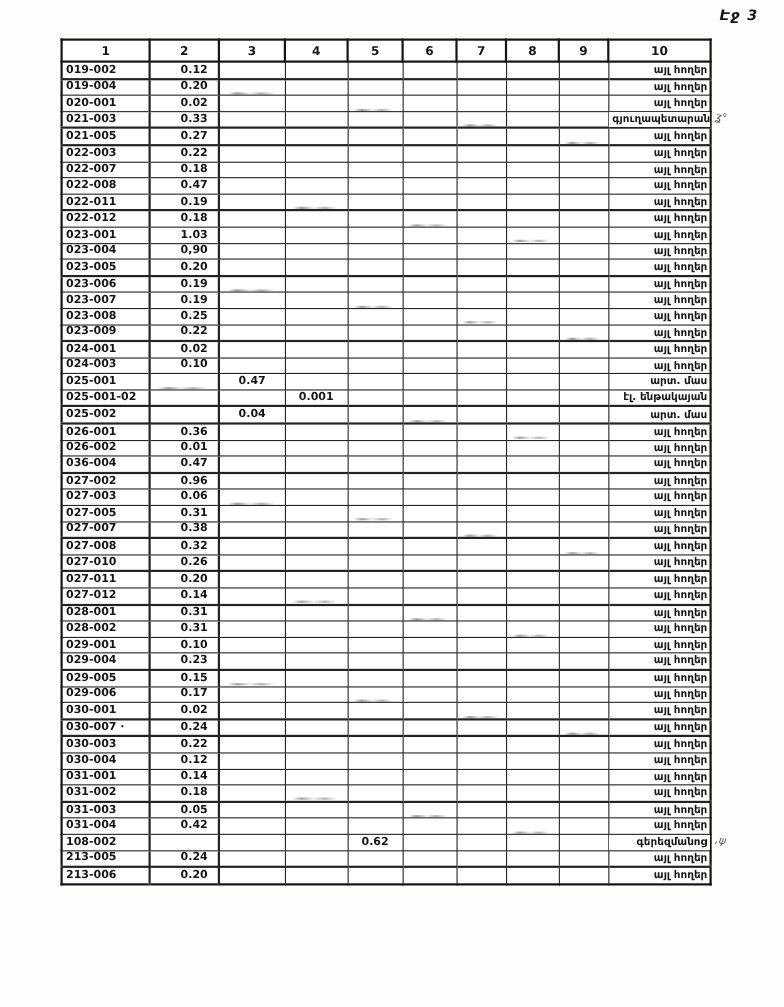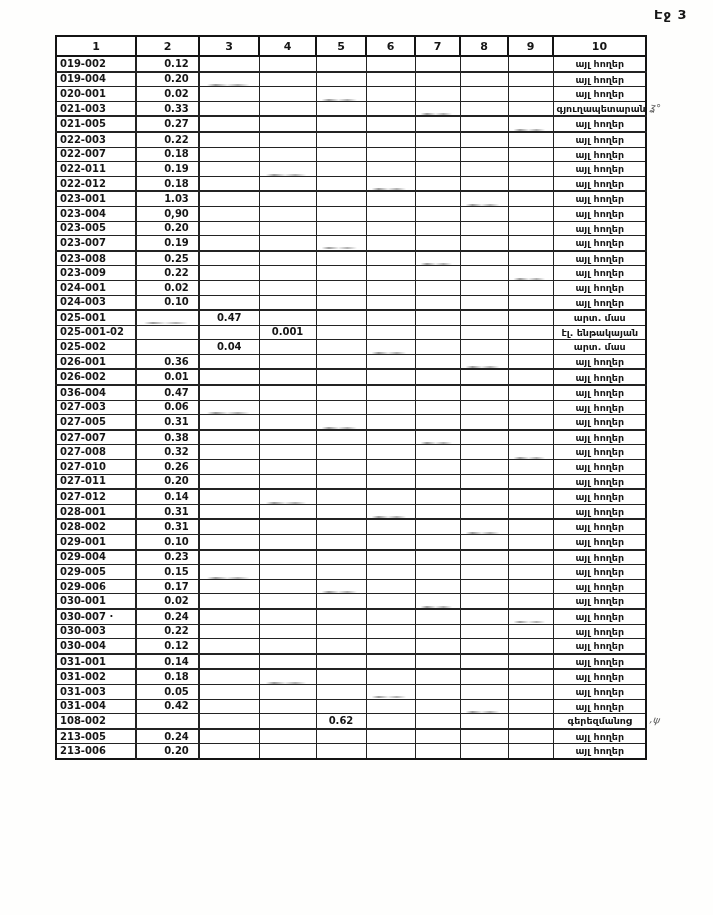--- a/index.html
+++ b/index.html
@@ -3,21 +3,21 @@
 <meta charset="utf-8">
 <style>
   html,body{margin:0;padding:0;}
   body{
     width:713px;height:915px;position:relative;overflow:hidden;
     background:#fefefd;color:#161616;
     font-family:"DejaVu Sans",sans-serif;
   }
   .corner-label{
     position:absolute;top:7px;left:654px;
-    font-size:13px;font-weight:bold;letter-spacing:1px;
+    font-size:13px;font-weight:bold;letter-spacing:1px;font-style:italic;
   }
   table.scan-table{
     position:absolute;left:55px;top:35px;width:590px;
     border-collapse:collapse;table-layout:fixed;
     border:2px solid #141414;
   }
   .scan-table th{
     border:2px solid #141414;
     height:18px;padding:0;
     font-size:11px;font-weight:bold;text-align:center;
@@ -31,21 +31,21 @@
     background:#fff;
   }
   
   .scan-table tr:nth-child(4n+1) td{border-bottom-width:2px;}
   .scan-table tr:nth-child(9n+4) td{border-bottom-width:2.4px;}
   .scan-table tr:nth-child(11n+7) td{border-top-width:1.8px;}
   .scan-table td.c0{text-align:left;padding-left:3px;border-right-width:2px;margin-left:48px;}
   .scan-table td.c1{border-right-width:2px;padding-left:20px;}
   .scan-table td.c1,.scan-table td.c2,.scan-table td.c3,.scan-table td.c4,
   .scan-table td.c5,.scan-table td.c6,.scan-table td.c7,.scan-table td.c8{text-align:center;}
-  .scan-table td.c9{text-align:center;padding-left:3px;font-size:9.5px;}
+  .scan-table td.c9{text-align:right;padding-left:3px;font-size:9.5px;}
   
   .scan-table td.smudge{
     background-image:linear-gradient(90deg,
       rgba(0,0,0,0) 4%, rgba(0,0,0,0.38) 22%, rgba(0,0,0,0.05) 46%,
       rgba(0,0,0,0.30) 68%, rgba(0,0,0,0) 92%);
     background-size:82% 2px;
     background-position:45% 98%;
     background-repeat:no-repeat;
   }
   td.rel{position:relative;}
@@ -166,20 +166,32 @@
         <td class="c2"></td>
         <td class="c3"></td>
         <td class="c4"></td>
         <td class="c5"></td>
         <td class="c6"></td>
         <td class="c7"></td>
         <td class="c8"></td>
         <td class="c9">այլ հողեր</td>
       </tr>
       <tr>
+        <td class="c0">022-008</td>
+        <td class="c1">0.47</td>
+        <td class="c2"></td>
+        <td class="c3"></td>
+        <td class="c4"></td>
+        <td class="c5"></td>
+        <td class="c6"></td>
+        <td class="c7"></td>
+        <td class="c8"></td>
+        <td class="c9">այլ հողեր</td>
+      </tr>
+      <tr>
         <td class="c0">022-011</td>
         <td class="c1">0.19</td>
         <td class="c2"></td>
         <td class="c3 smudge"></td>
         <td class="c4"></td>
         <td class="c5"></td>
         <td class="c6"></td>
         <td class="c7"></td>
         <td class="c8"></td>
         <td class="c9">այլ հողեր</td>
@@ -217,20 +229,32 @@
         <td class="c5"></td>
         <td class="c6"></td>
         <td class="c7"></td>
         <td class="c8"></td>
         <td class="c9">այլ հողեր</td>
       </tr>
       <tr>
         <td class="c0">023-005</td>
         <td class="c1">0.20</td>
         <td class="c2"></td>
+        <td class="c3"></td>
+        <td class="c4"></td>
+        <td class="c5"></td>
+        <td class="c6"></td>
+        <td class="c7"></td>
+        <td class="c8"></td>
+        <td class="c9">այլ հողեր</td>
+      </tr>
+      <tr>
+        <td class="c0">023-006</td>
+        <td class="c1">0.19</td>
+        <td class="c2 smudge"></td>
         <td class="c3"></td>
         <td class="c4"></td>
         <td class="c5"></td>
         <td class="c6"></td>
         <td class="c7"></td>
         <td class="c8"></td>
         <td class="c9">այլ հողեր</td>
       </tr>
       <tr>
         <td class="c0">023-007</td>
@@ -348,20 +372,32 @@
         <td class="c4"></td>
         <td class="c5"></td>
         <td class="c6"></td>
         <td class="c7"></td>
         <td class="c8"></td>
         <td class="c9">այլ հողեր</td>
       </tr>
       <tr>
         <td class="c0">036-004</td>
         <td class="c1">0.47</td>
+        <td class="c2"></td>
+        <td class="c3"></td>
+        <td class="c4"></td>
+        <td class="c5"></td>
+        <td class="c6"></td>
+        <td class="c7"></td>
+        <td class="c8"></td>
+        <td class="c9">այլ հողեր</td>
+      </tr>
+      <tr>
+        <td class="c0">027-002</td>
+        <td class="c1">0.96</td>
         <td class="c2"></td>
         <td class="c3"></td>
         <td class="c4"></td>
         <td class="c5"></td>
         <td class="c6"></td>
         <td class="c7"></td>
         <td class="c8"></td>
         <td class="c9">այլ հողեր</td>
       </tr>
       <tr>

